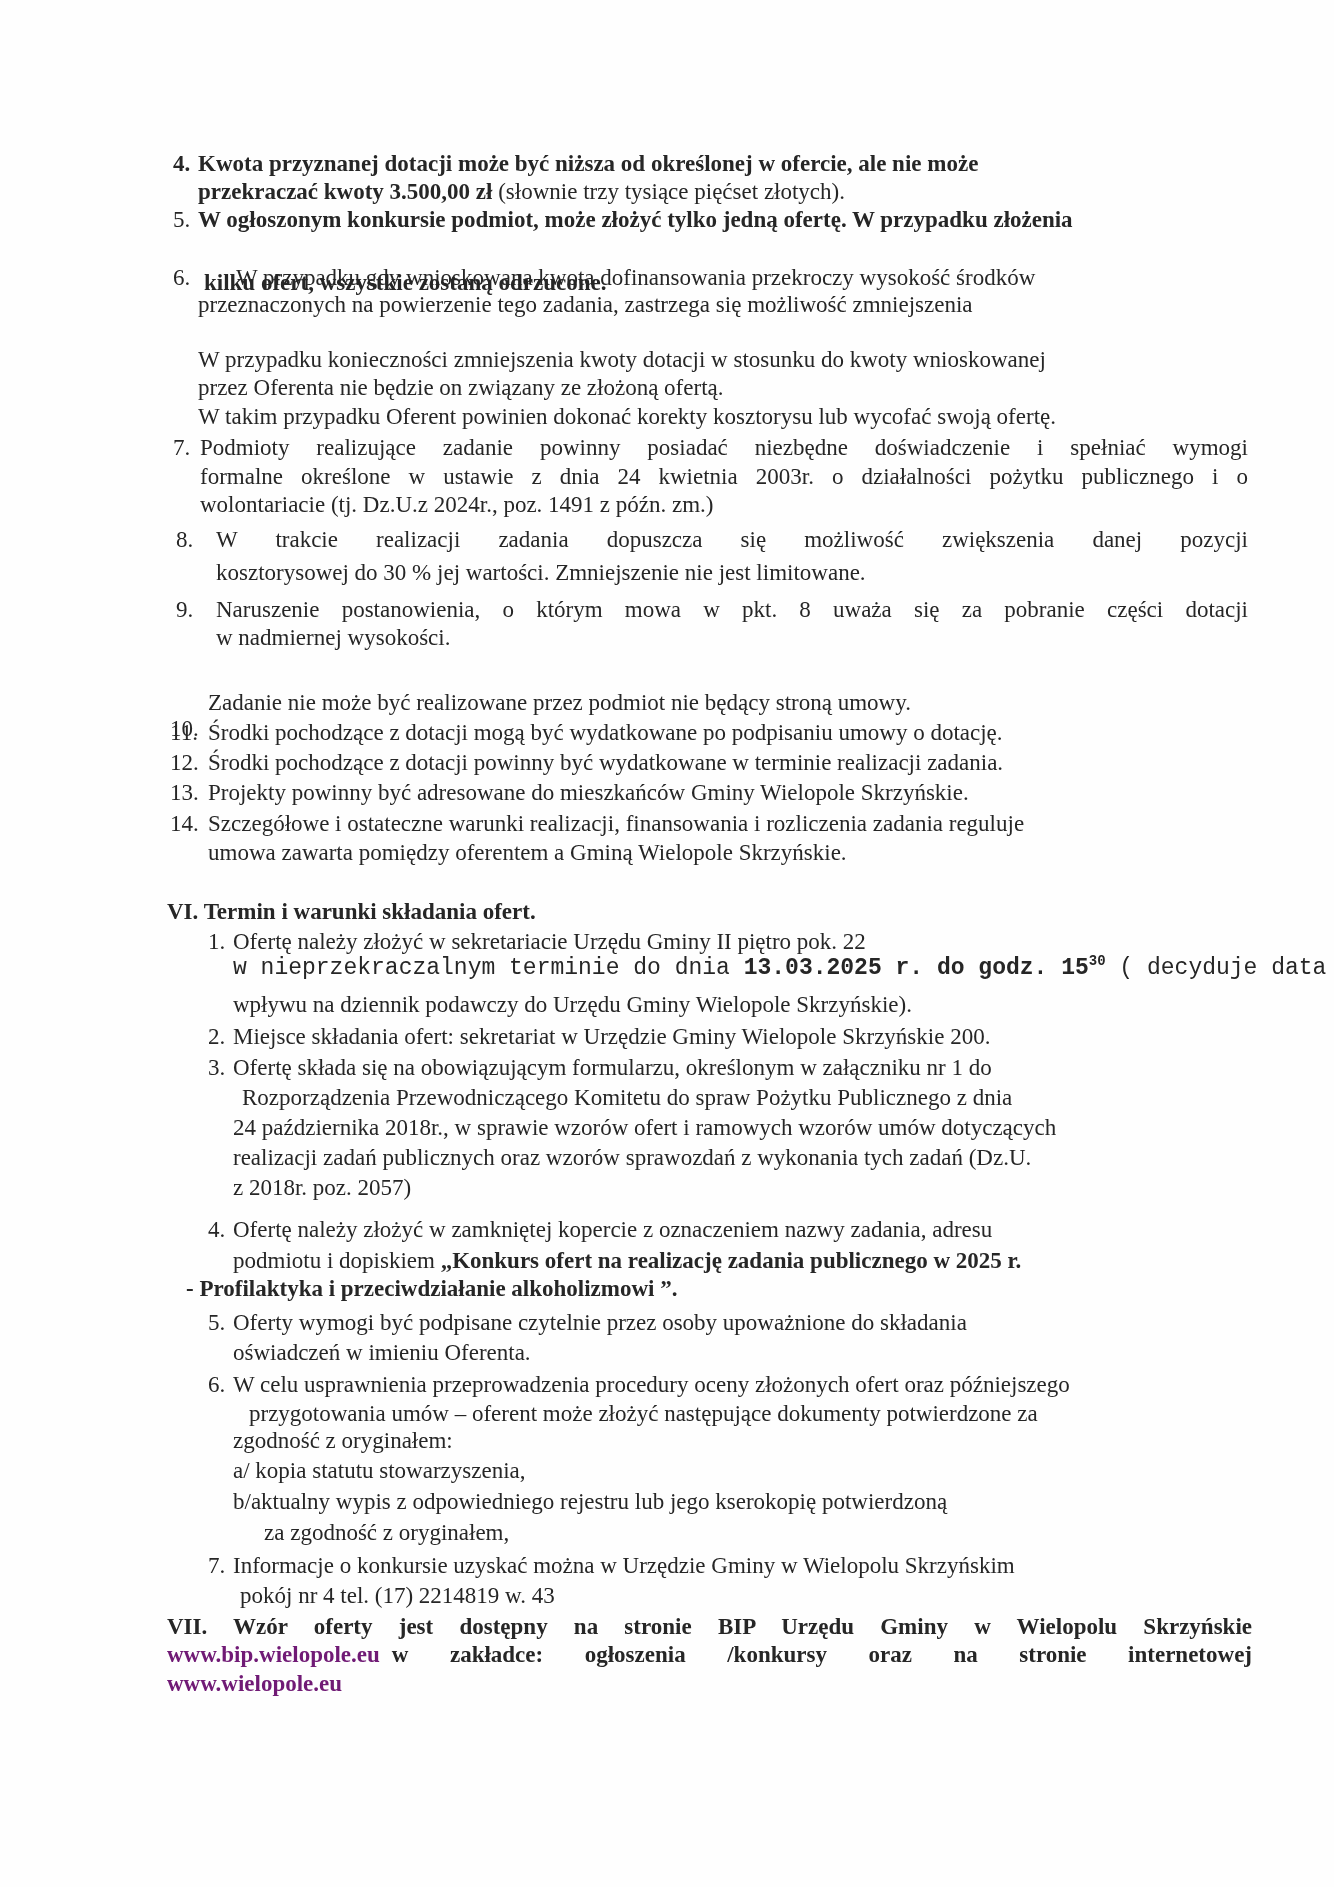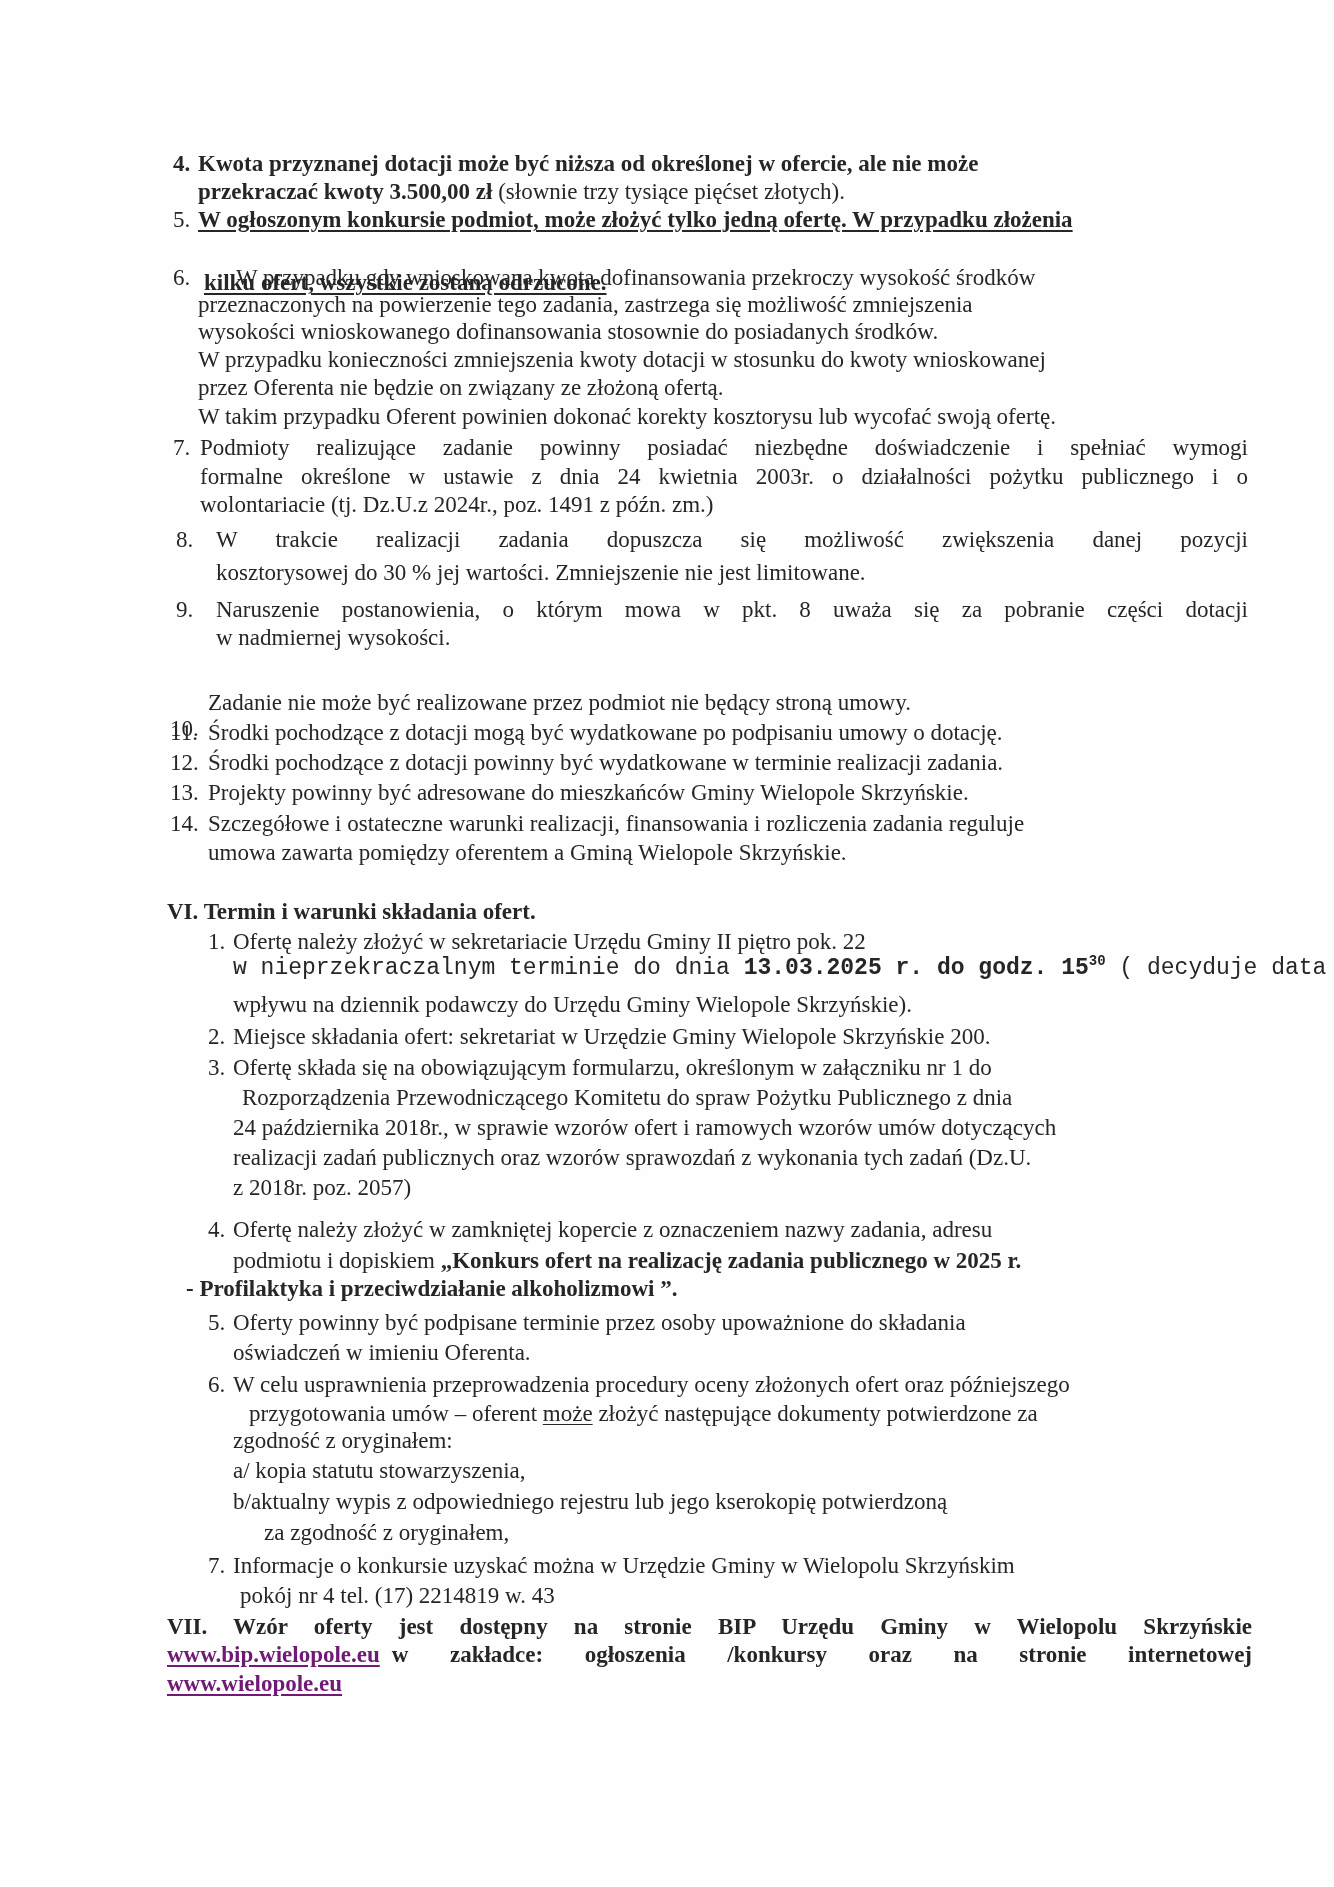--- a/index.html
+++ b/index.html
@@ -8,21 +8,21 @@
   .ln {
     position: absolute;
     font-family: "Liberation Serif", "DejaVu Serif", serif;
     font-size: 23px;
     line-height: 26px;
     color: #262626;
     white-space: nowrap;
     transform: translateY(-13px);
   }
   .b { font-weight: bold; }
-  .u { text-decoration: underline; text-decoration-thickness: 2px; text-underline-offset: 3px; }
+  .u { text-decoration-thickness: 2px; text-underline-offset: 3px; }
   .num { position: absolute; font-family: "Liberation Serif", "DejaVu Serif", serif; font-size: 23px; line-height: 26px; color: #262626; transform: translateY(-13px); }
   .just { text-align: justify; text-align-last: justify; white-space: normal; }
   sup { font-size: 14px; line-height: 0; }
   a { color: #701a75; }
 </style>
 </head>
 <body>
 
 <div class="page">
 
@@ -30,21 +30,20 @@
   <div class="ln b" style="left:198px; top:164px;">Kwota przyznanej dotacji może być niższa od określonej w ofercie, ale nie może</div>
   <div class="ln" style="left:198px; top:192px;"><span class="b">przekraczać kwoty 3.500,00 zł</span><span> (słownie trzy tysiące pięćset złotych).</span></div>
 
   <div class="num" style="left:173px; top:220px;">5.</div>
   <div class="ln b u" style="left:198px; top:220px;">W ogłoszonym konkursie podmiot, może złożyć tylko jedną ofertę. W przypadku złożenia</div>
   <div class="ln b u" style="left:204px; top:247px;margin-top:36px;">kilku ofert, wszystkie zostaną odrzucone.</div>
 
   <div class="num" style="left:173px; top:278px;">6.</div>
   <div class="ln" style="left:198px; top:278px;margin-left:38px;">W przypadku gdy wnioskowana kwota dofinansowania przekroczy wysokość środków</div>
   <div class="ln" style="left:198px; top:305px;">przeznaczonych na powierzenie tego zadania, zastrzega się możliwość zmniejszenia</div>
-  <div class="ln" style="left:198px; top:332px;">wysokości wnioskowanego dofinansowania stosownie do posiadanych środków.</div>
   <div class="ln" style="left:198px; top:360px;">W przypadku konieczności zmniejszenia kwoty dotacji w stosunku do kwoty wnioskowanej</div>
   <div class="ln" style="left:198px; top:388px;">przez Oferenta nie będzie on związany ze złożoną ofertą.</div>
   <div class="ln" style="left:198px; top:417px;">W takim przypadku Oferent powinien dokonać korekty kosztorysu lub wycofać swoją ofertę.</div>
 
   <div class="num" style="left:173px; top:448px;">7.</div>
   <div class="ln just" style="left:200px; top:448px; width:1048px;">Podmioty realizujące zadanie powinny posiadać niezbędne doświadczenie i spełniać wymogi</div>
   <div class="ln just" style="left:200px; top:477px; width:1048px;">formalne określone w ustawie z dnia 24 kwietnia 2003r. o działalności pożytku publicznego i o</div>
   <div class="ln" style="left:200px; top:505px;">wolontariacie (tj. Dz.U.z 2024r., poz. 1491 z późn. zm.)</div>
 
   <div class="num" style="left:176px; top:540px;">8.</div>
@@ -87,21 +86,21 @@
   <div class="ln" style="left:233px; top:1128px;">24 października 2018r., w sprawie wzorów ofert i ramowych wzorów umów dotyczących</div>
   <div class="ln" style="left:233px; top:1158px;">realizacji zadań publicznych oraz wzorów sprawozdań z wykonania tych zadań (Dz.U.</div>
   <div class="ln" style="left:233px; top:1188px;">z 2018r. poz. 2057)</div>
 
   <div class="num" style="left:208px; top:1230px;">4.</div>
   <div class="ln" style="left:233px; top:1230px;">Ofertę należy złożyć w zamkniętej kopercie z oznaczeniem nazwy zadania,  adresu</div>
   <div class="ln" style="left:233px; top:1261px;"><span>podmiotu i  dopiskiem </span><span class="b">„Konkurs ofert na realizację zadania publicznego w 2025 r.</span></div>
   <div class="ln b" style="left:186px; top:1289px;">- Profilaktyka i przeciwdziałanie alkoholizmowi ”.</div>
 
   <div class="num" style="left:208px; top:1323px;">5.</div>
-  <div class="ln" style="left:233px; top:1323px;">Oferty powinny być podpisane terminie przez osoby upoważnione do składania</div>
+  <div class="ln" style="left:233px; top:1323px;">Oferty wymogi być podpisane czytelnie przez osoby upoważnione do składania</div>
   <div class="ln" style="left:233px; top:1353px;">oświadczeń w imieniu Oferenta.</div>
 
   <div class="num" style="left:208px; top:1385px;">6.</div>
   <div class="ln" style="left:233px; top:1385px;">W celu usprawnienia przeprowadzenia procedury oceny złożonych ofert oraz późniejszego</div>
   <div class="ln" style="left:233px; top:1414px;margin-left:16px;"><span>przygotowania umów – oferent </span><span class="u" style="text-decoration-thickness:1px;">może</span><span> złożyć następujące dokumenty potwierdzone za</span></div>
   <div class="ln" style="left:233px; top:1441px;">zgodność z oryginałem:</div>
   <div class="ln" style="left:233px; top:1471px;">a/ kopia statutu stowarzyszenia,</div>
   <div class="ln" style="left:233px; top:1502px;">b/aktualny wypis z odpowiedniego rejestru lub jego kserokopię potwierdzoną</div>
   <div class="ln" style="left:264px; top:1533px;">za zgodność z oryginałem,</div>
 

